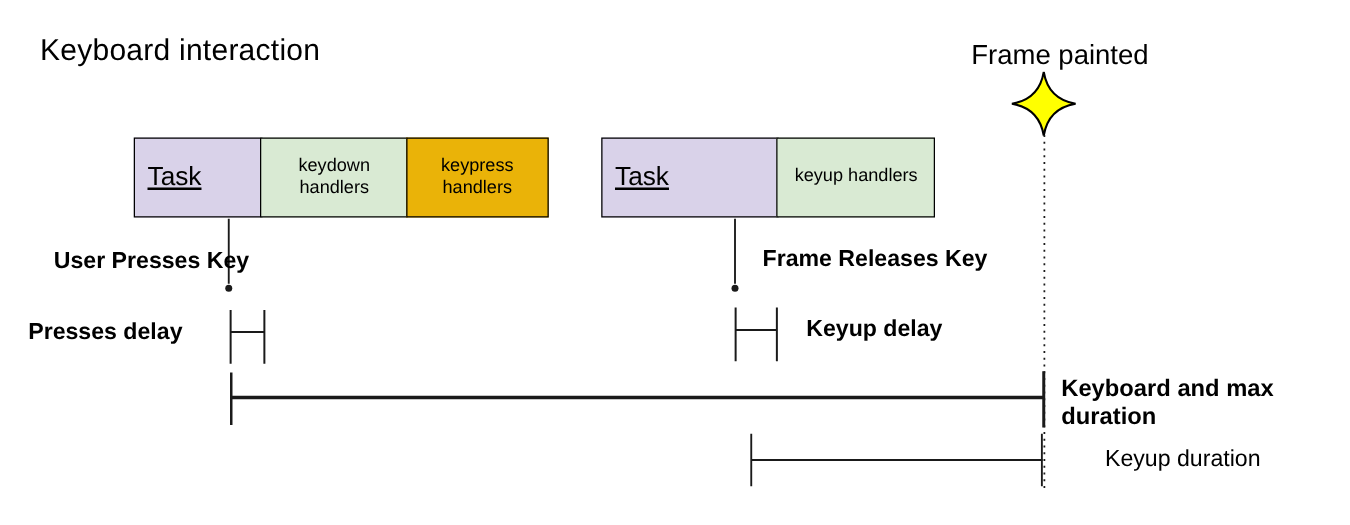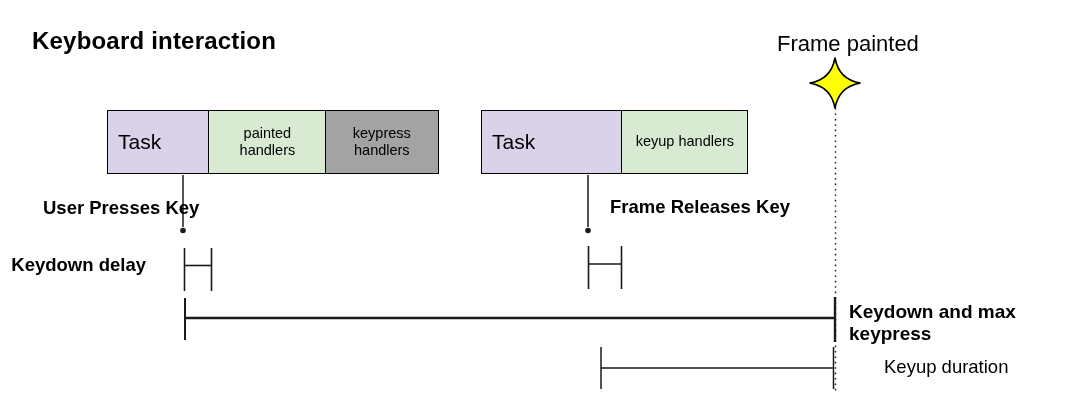--- a/index.html
+++ b/index.html
@@ -1,34 +1,34 @@
 <!DOCTYPE html>
 <html><head>
 <meta charset="utf-8">
 <style>
   html,body { margin:0; padding:0; background:#fff; }
   .canvas {
     position:relative; width:1080px; height:420px; background:#ffffff;
     font-family:"Liberation Sans", sans-serif; color:#000; overflow:hidden;
   }
   .abs { position:absolute; }
-  .title { left:32px; top:27px; font-size:24px; font-weight:bold; letter-spacing:0.2px; }
+  .title { left:32px; top:27px; font-size:24px; font-weight:normal; letter-spacing:0.2px; }
   .frame-painted { left:777px; top:31px; font-size:22px; }
   .lines { left:0; top:0; pointer-events:none; }
   .star { left:808px; top:57px; }
 
   .group { position:absolute; top:110px; height:64px; display:flex; }
   .g1 { left:107px; }
   .g2 { left:481px; }
   .cell {
     box-sizing:border-box; border:1.6px solid #000; height:64px;
     display:flex; align-items:center;
   }
   .cell + .cell { margin-left:-1.6px; }
-  .task-cell { font-size:21px; padding-left:10px; }
+  .task-cell { font-size:21px; padding-left:10px;text-decoration:underline; }
   .handler-cell { justify-content:center; text-align:center; font-size:14.5px; line-height:1.2; }
   .w103{width:103px;} .w118{width:118px;} .w114{width:114px;} .w142{width:142px;} .w113{width:127px;}
   .wrap { display:inline-block; max-width:82px; }
   .nowrap { white-space:nowrap; }
 
   .lbl { font-size:18.5px; line-height:1.2;font-weight:bold; }
   .user-presses  { left:43px;  top:197px; }
   .user-releases { left:610px; top:196px; }
   .keydown-delay { left:0px; top:254px; width:146px; text-align:right; }
   .keyup-delay   { left:645px; top:252px; }
@@ -83,35 +83,36 @@
     <g stroke-width="1.5" stroke="#1a1a1a">
       <line x1="601" y1="368" x2="834" y2="368"></line>
       <line x1="601" y1="347" x2="601" y2="389"></line>
       <line x1="833.5" y1="347" x2="833.5" y2="389"></line>
     </g>
   </svg>
 
   <div class="group g1">
     <div class="cell task-cell w103" style="background: rgb(217, 210, 233);">Task</div>
     <div class="cell handler-cell w118" style="background: rgb(217, 234, 211);">
-      <span class="wrap">painted handlers</span>
+      <span class="wrap">keydown handlers</span>
     </div>
-    <div class="cell handler-cell w114" style="background: #a3a3a3;">
+    <div class="cell handler-cell w114" style="background: #eab308;">
       <span class="wrap">keypress handlers</span>
     </div>
   </div>
 
   <div class="group g2">
     <div class="cell task-cell w142" style="background: rgb(217, 210, 233);">Task</div>
     <div class="cell handler-cell w113" style="background: rgb(217, 234, 211);">
       <span class="nowrap">keyup handlers</span>
     </div>
   </div>
 
   <div class="abs lbl user-presses">User Presses Key</div>
   <div class="abs lbl user-releases">Frame Releases Key</div>
 
-  <div class="abs lbl keydown-delay">Keydown delay</div>
+  <div class="abs lbl keydown-delay">Presses delay</div>
+  <div class="abs lbl keyup-delay">Keyup delay</div>
 
-  <div class="abs keydown-duration">Keydown and max keypress</div>
+  <div class="abs keydown-duration">Keyboard and max duration</div>
   <div class="abs keyup-duration">Keyup duration</div>
 
 </div>
 
 </body></html>

